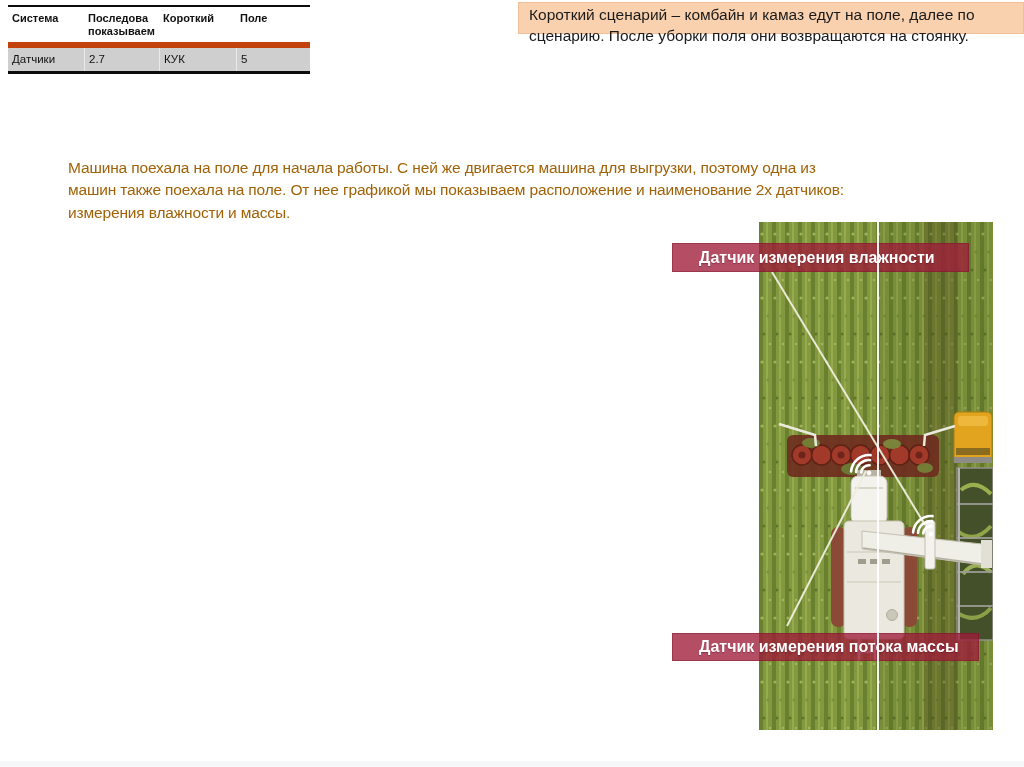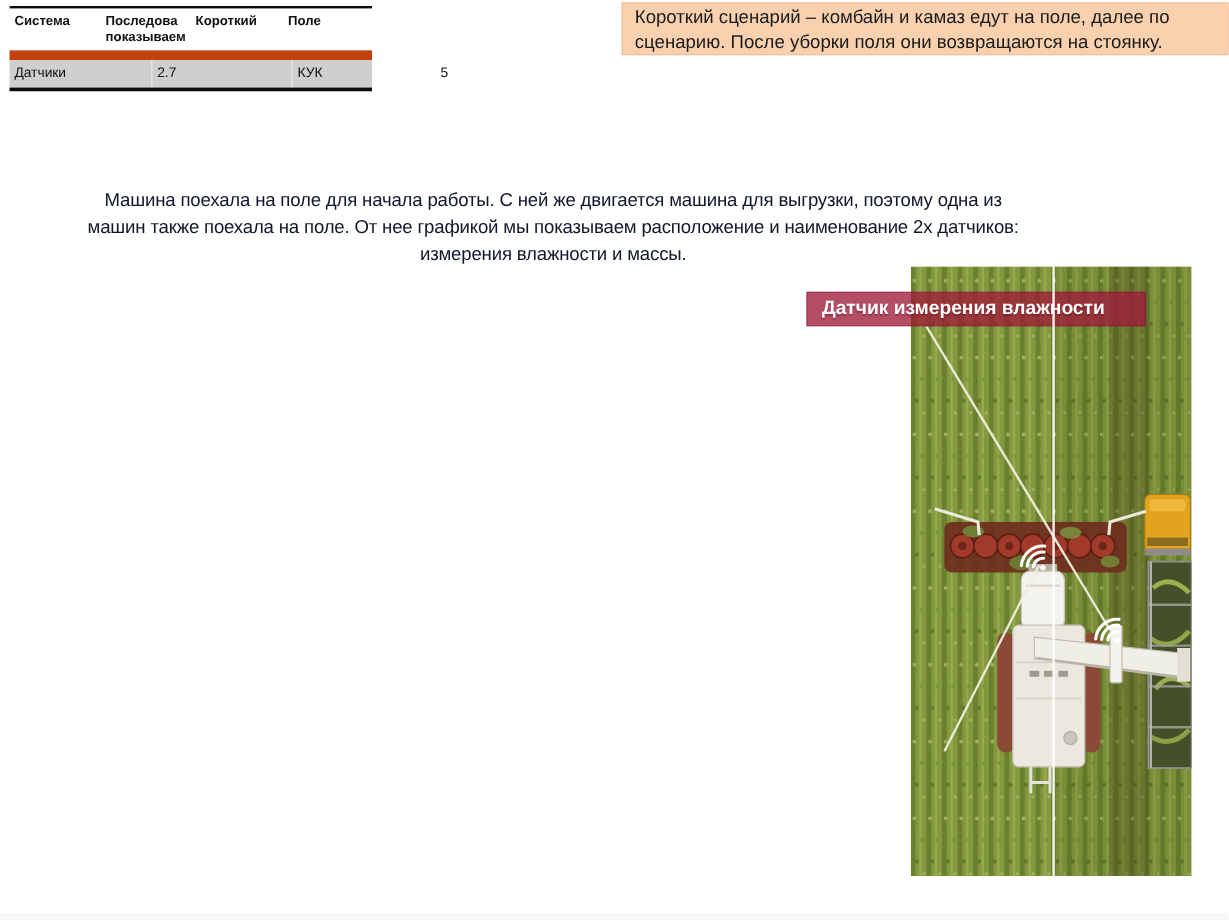--- a/index.html
+++ b/index.html
@@ -7,46 +7,46 @@
     position:relative;width:1024px;height:767px;background:#ffffff;overflow:hidden;
     font-family:Liberation Sans, sans-serif;color:#111;
   }
   .bottom-edge{position:absolute;left:0;bottom:0;width:100%;height:6px;background:#f6f7f8;}
 
   
   .mini-table{position:absolute;left:8px;top:5px;width:302px;font-size:11px;}
   .mt-row{display:grid;grid-template-columns:76px 75px 77px 74px;}
   .mt-head{border-top:2px solid #0c0c0c;background:#fff;font-weight:bold;}
   .mt-head .mt-cell{padding:5px 2px 4px 4px;line-height:13px;white-space:pre-line;}
-  .mt-data{background:var(--table_row_bg);border-top:8px solid #c2410c;border-bottom:3px solid #0c0c0c;font-size:11.5px;gap:42px;}
+  .mt-data{background:var(--table_row_bg);border-top:6px solid #c2410c;border-bottom:3px solid #0c0c0c;font-size:11.5px;}
   .mt-data .mt-cell{padding:5px 2px 6px 4px;}
   .mt-data .mt-cell + .mt-cell{border-left:1px solid rgba(255,255,255,.55);}
 
   
   .callout{
-    position:absolute;left:518px;top:2px;width:506px;height:44px;box-sizing:border-box;
+    position:absolute;left:518px;top:2px;width:506px;height:32px;box-sizing:border-box;
     background:var(--callout_bg);border:1px solid var(--callout_border);
     padding:2px 10px;font-size:15.5px;line-height:20.5px;color:#1a1a1a;
   }
 
   
   .paragraph{
     position:absolute;left:68px;top:157px;width:786px;
-    font-size:15.5px;line-height:22.4px;letter-spacing:-0.15px;color:#0f172a;text-align:center;
+    font-size:15.5px;line-height:22.4px;letter-spacing:-0.15px;color:#a16207;
   }
 
   
   .photo{position:absolute;left:759px;top:222px;width:234px;height:508px;}
   .photo svg{display:block;width:100%;height:100%;}
 
   
   .sensor-label{
     position:absolute;display:flex;align-items:center;z-index:5;
     background:var(--label_bg);box-shadow:inset 0 0 0 1px rgba(120,10,40,.35);
-    color:#fff;font-weight:bold;font-size:16px;letter-spacing:0;padding-left:13px;
+    color:#fff;font-weight:bold;font-size:16px;letter-spacing:0;padding-left:27px;
     text-shadow:0 1px 1px rgba(80,0,20,.35);white-space:nowrap;
   }
   .label-top{left:672px;top:243px;width:270px;height:29px;}
   .label-bottom{left:672px;top:633px;width:280px;height:28px;}
 
   
   .vline{position:absolute;left:877px;top:222px;width:2px;height:508px;
     background:rgba(255,255,255,.92);z-index:6;}
 </style>
 </head>
@@ -171,17 +171,20 @@
         <path d="M -5.5 -5.5 A 7.8 7.8 0 0 1 5.5 -5.5" fill="none" stroke="#fff" stroke-width="2.6" stroke-linecap="round"></path>
         <path d="M -9.2 -9.2 A 13 13 0 0 1 9.2 -9.2" fill="none" stroke="#fff" stroke-width="2.6" stroke-linecap="round"></path>
         <path d="M -12.7 -12.7 A 18 18 0 0 1 12.7 -12.7" fill="none" stroke="#fff" stroke-width="2.6" stroke-linecap="round"></path>
       </g>
     </svg>
   </div>
 
   <div class="sensor-label label-top">
     <span>Датчик измерения влажности</span>
   </div>
+  <div class="sensor-label label-bottom">
+    <span>Датчик измерения потока массы</span>
+  </div>
 
   <div class="vline"></div>
 
   <div class="bottom-edge"></div>
 </div>
 
 </body></html>

